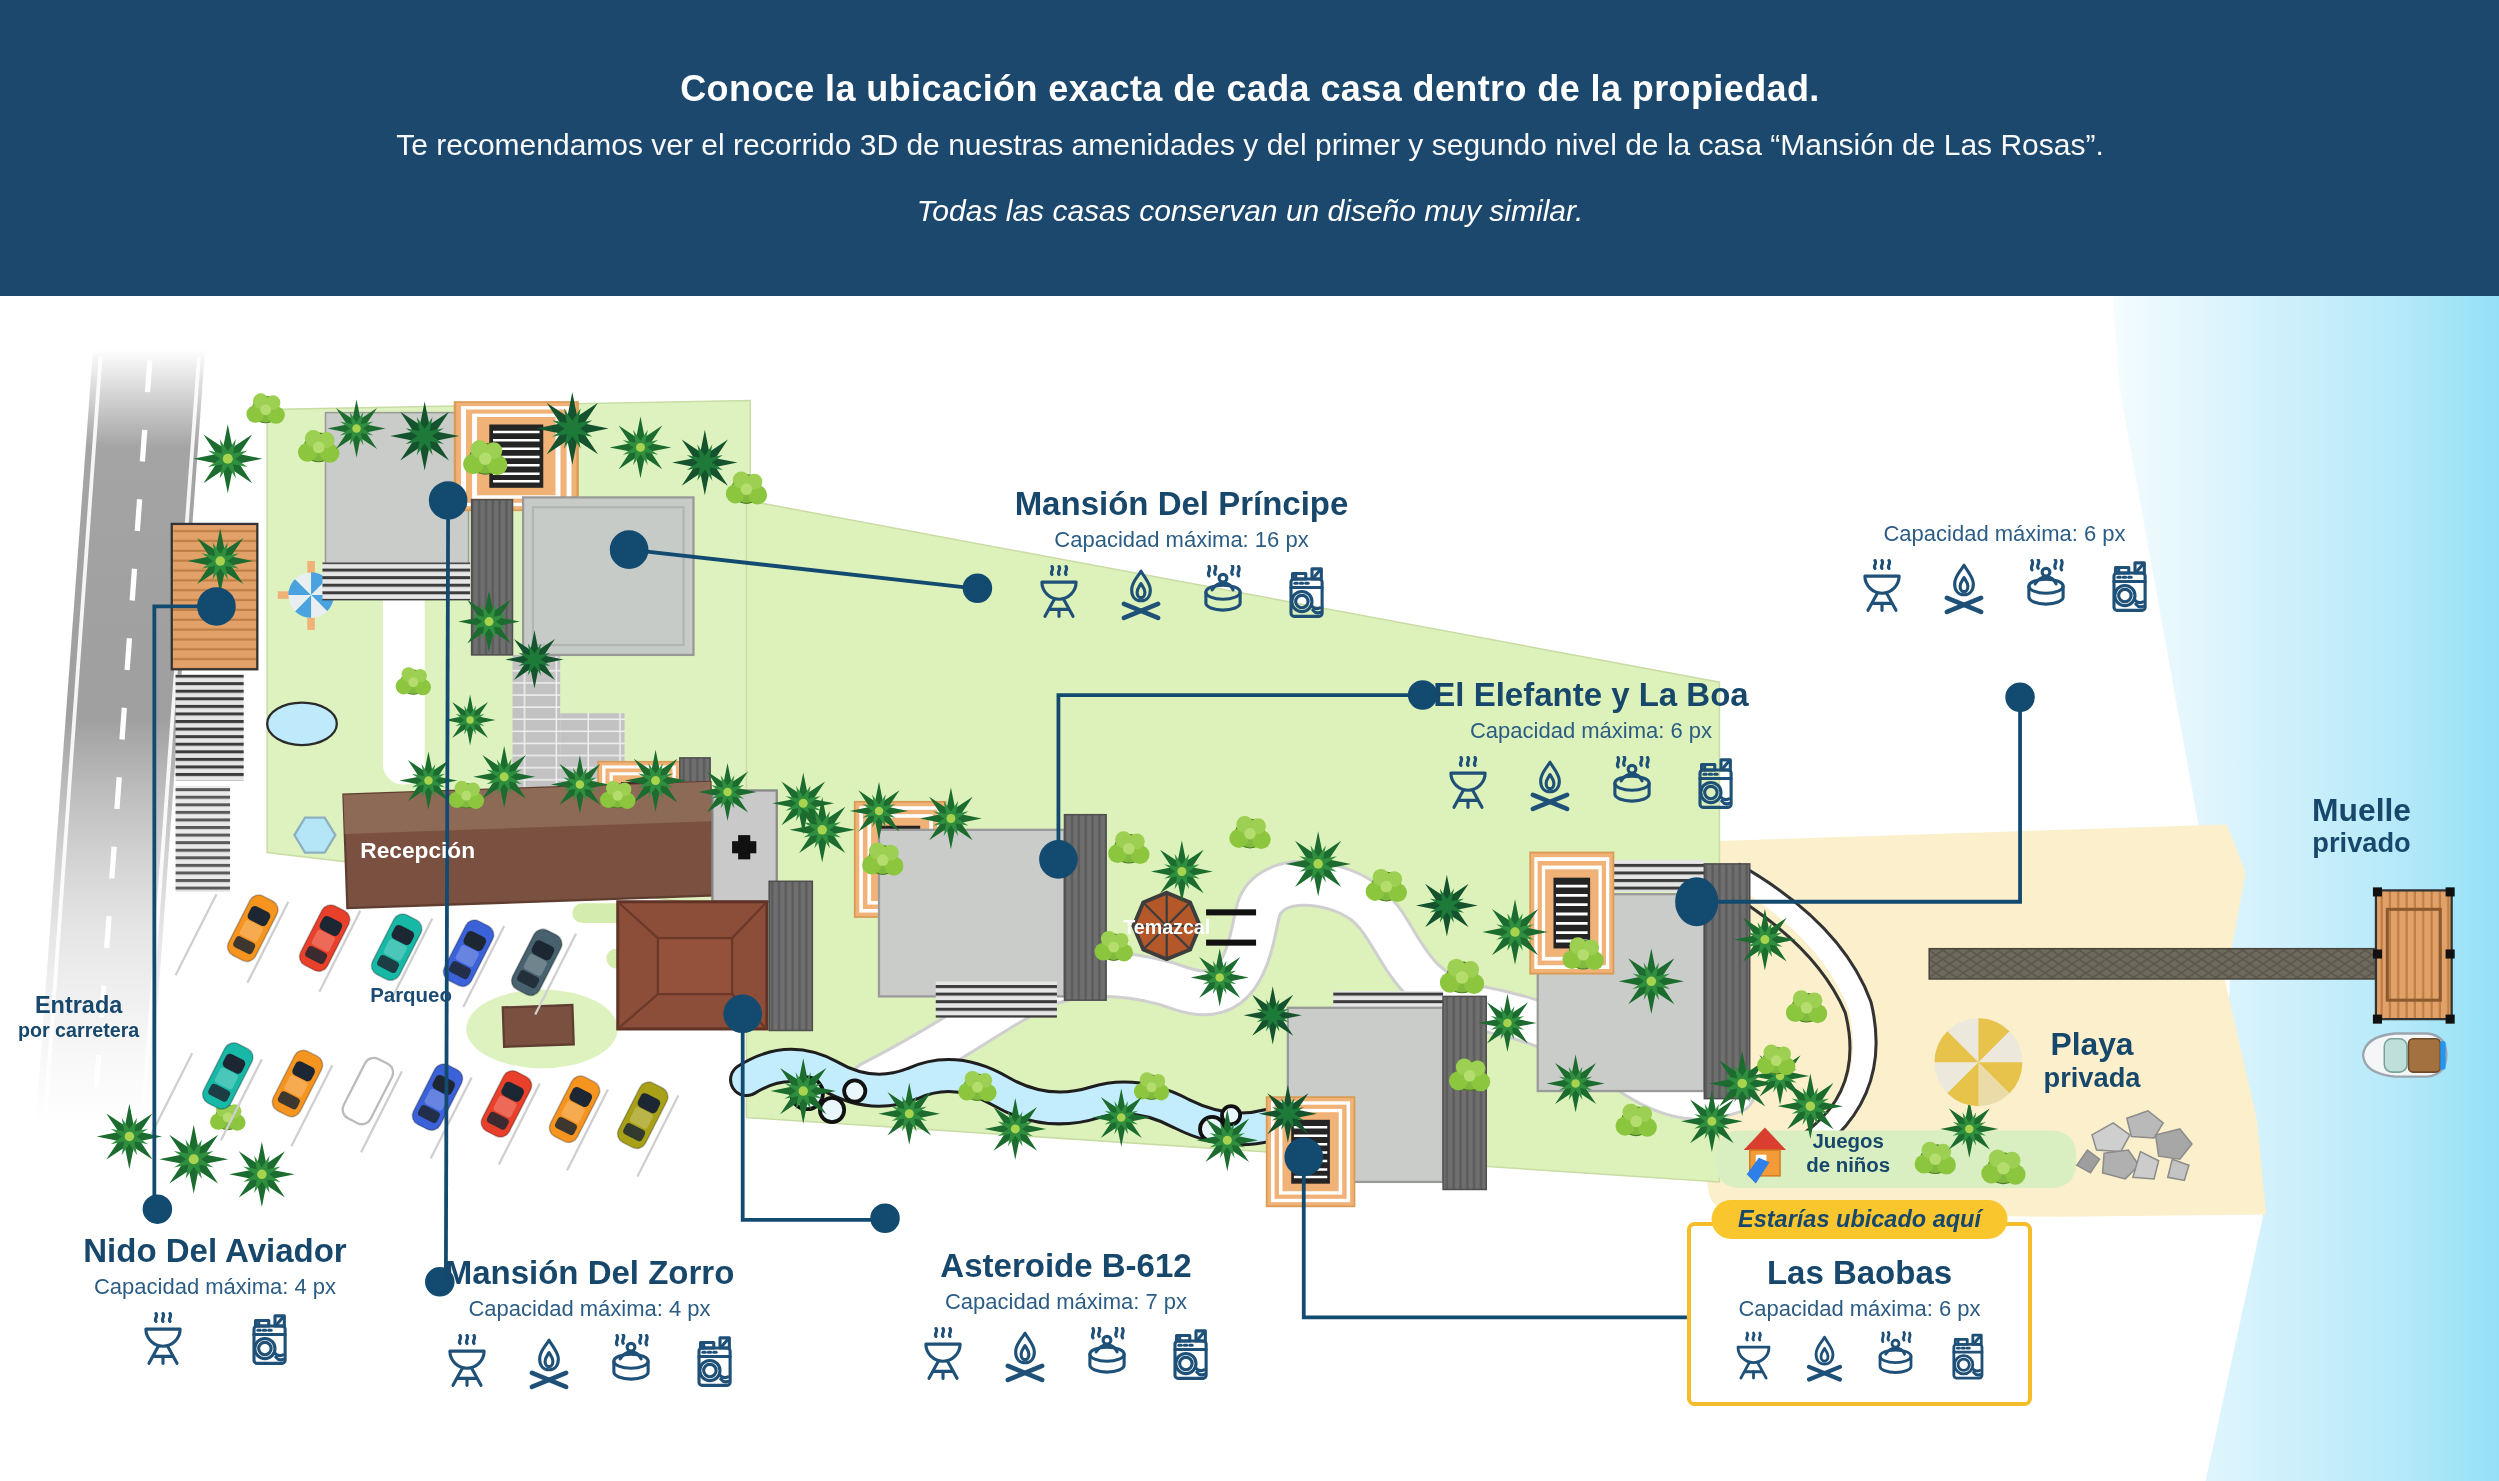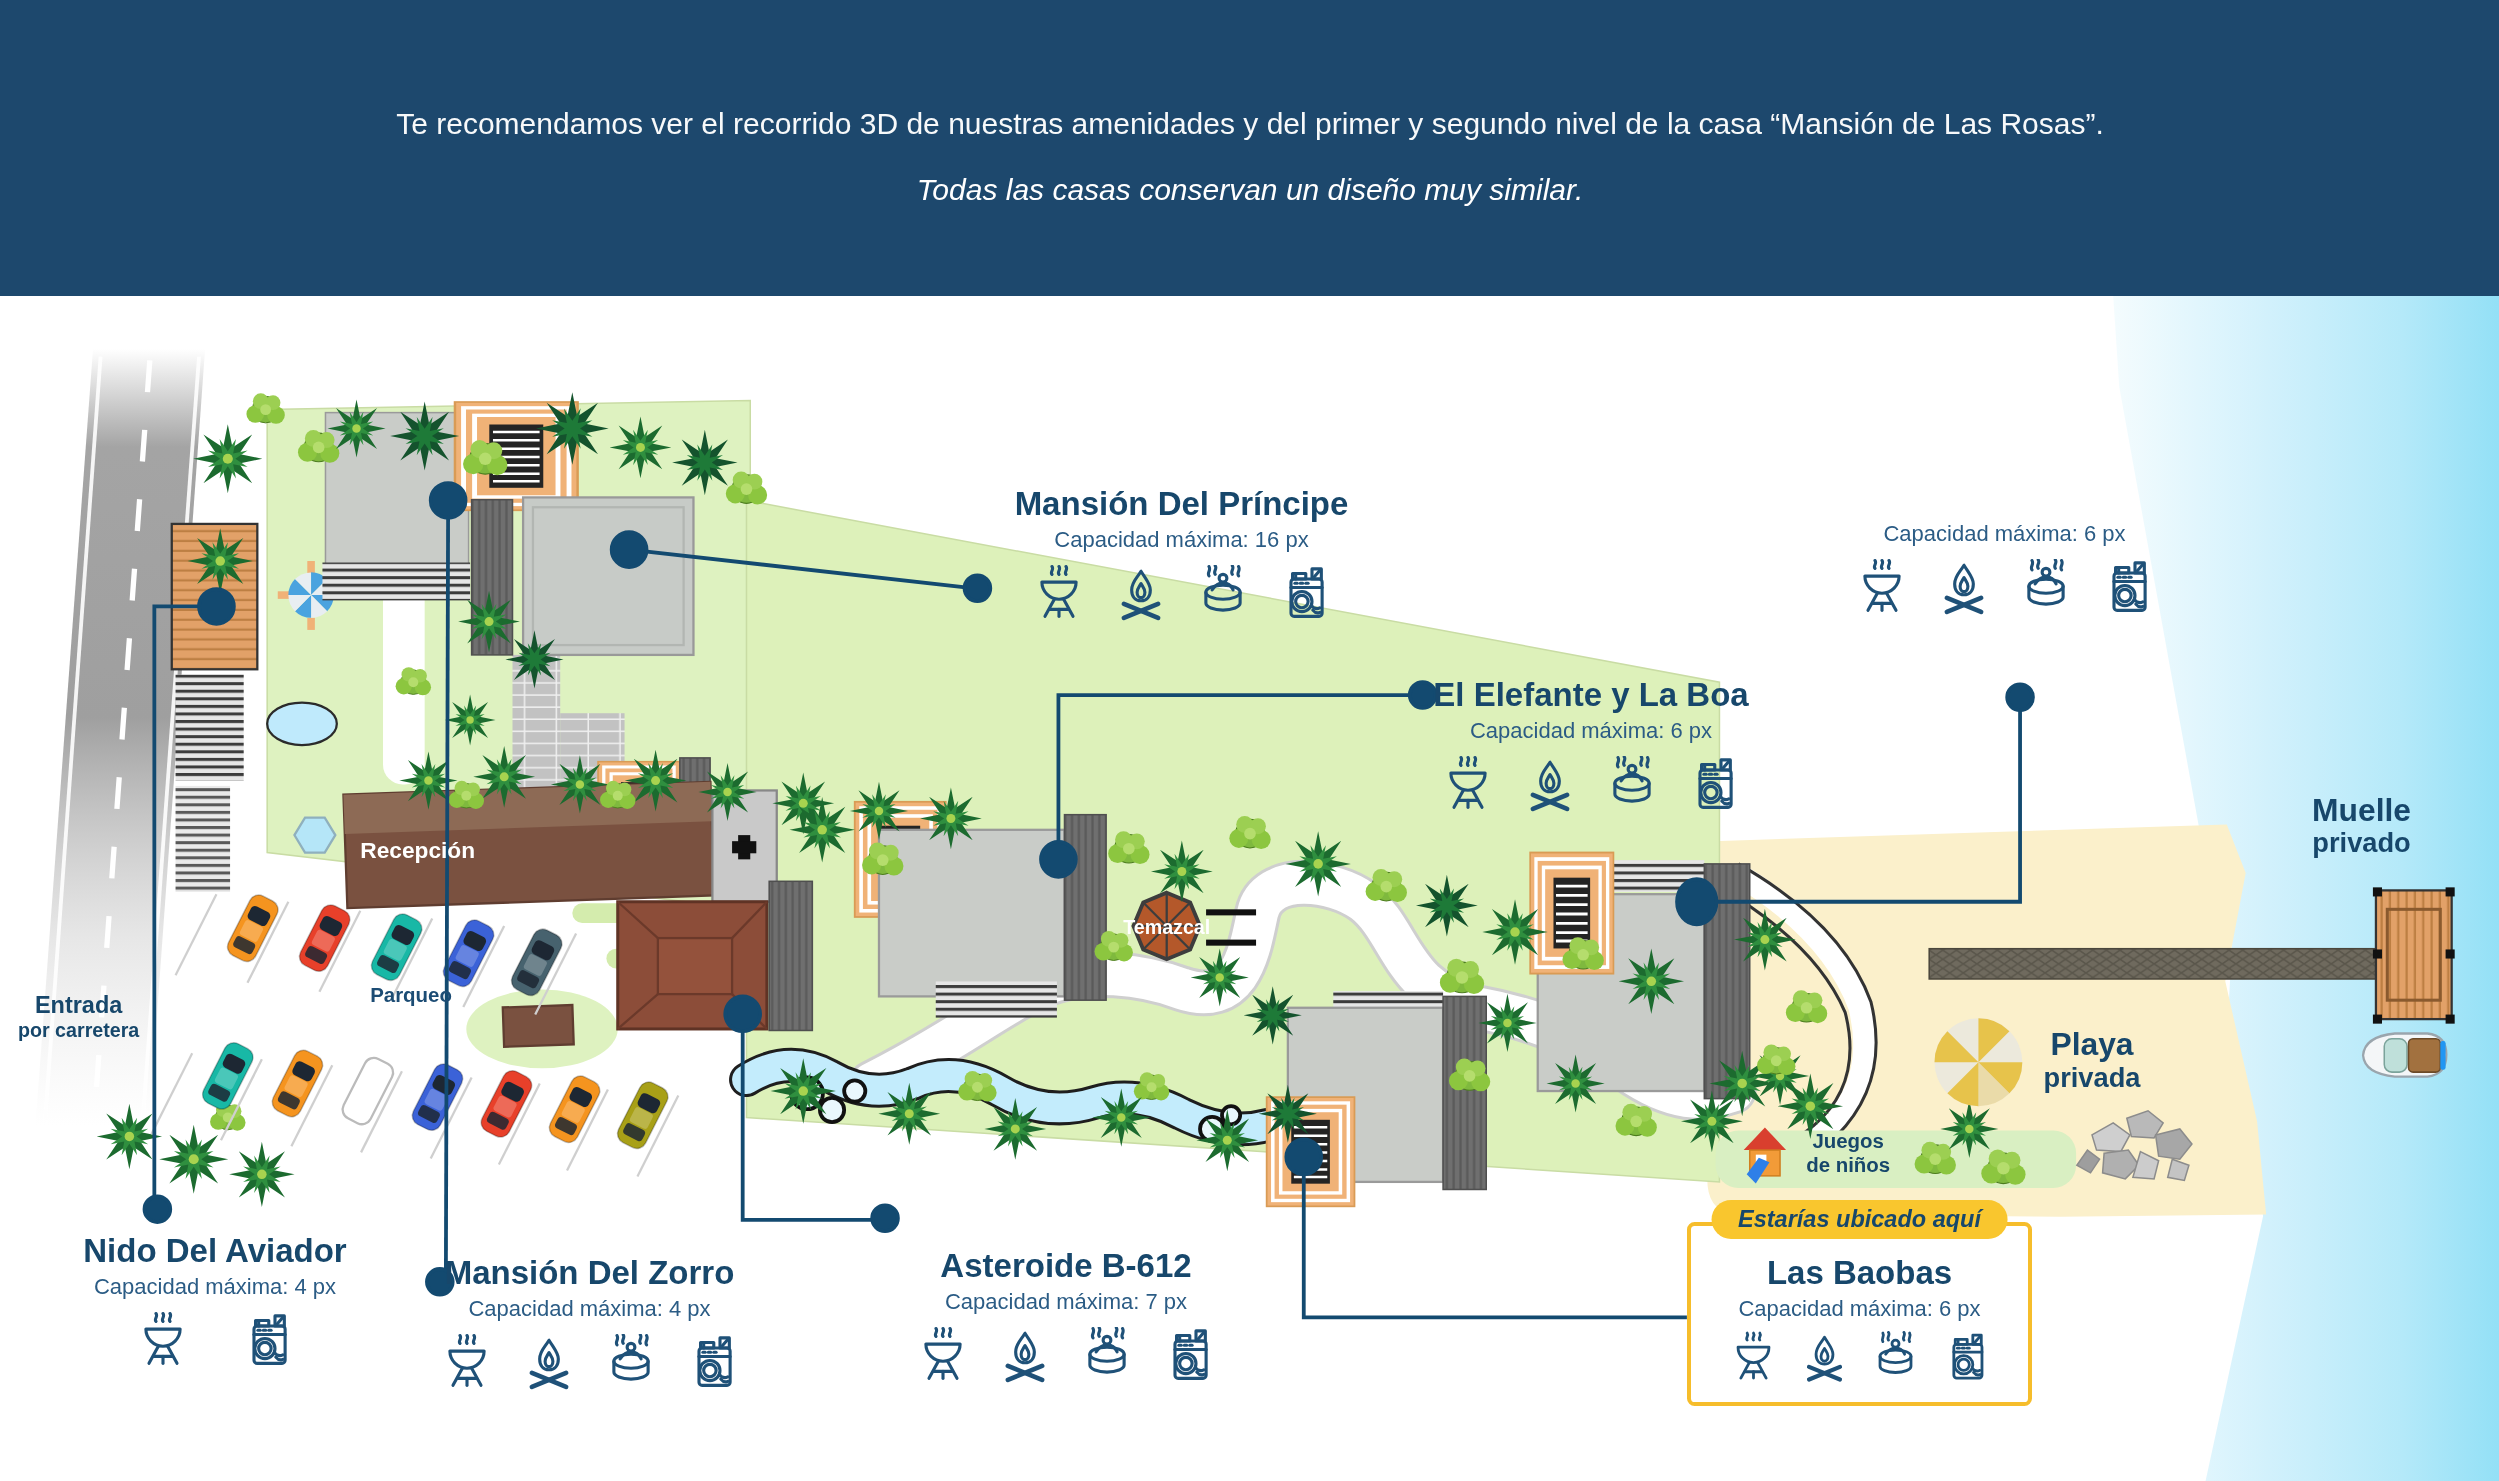--- a/index.html
+++ b/index.html
@@ -29,20 +29,21 @@
         font-size:23.5px;font-style:italic;font-weight:bold;padding:6px 27px;border-radius:26px;white-space:nowrap;}
   .baobas-content{padding-top:30px;text-align:center;color:#17476b;}
   .svgtext{font-family:"Liberation Sans",sans-serif;}
 </style>
 </head>
 <body>
 
 <div class="page">
 
   <div class="hero">
+    <div class="l1">Conoce la ubicación exacta de cada casa dentro de la propiedad.</div>
     <div class="l2">Te recomendamos ver el recorrido 3D de nuestras amenidades y del primer y segundo nivel de la casa “Mansión de Las Rosas”.</div>
     <div class="l3">Todas las casas conservan un diseño muy similar.</div>
   </div>
 
   <div class="mapwrap">
   <svg class="map" width="2500" height="1185" viewBox="0 0 3300 1565">
     <defs>
       <linearGradient id="oceanGrad" x1="0" y1="0" x2="1" y2="0">
         <stop offset="0" stop-color="#f4fcfe"></stop>
             <stop offset="0.4" stop-color="#d2f1fc"></stop>

